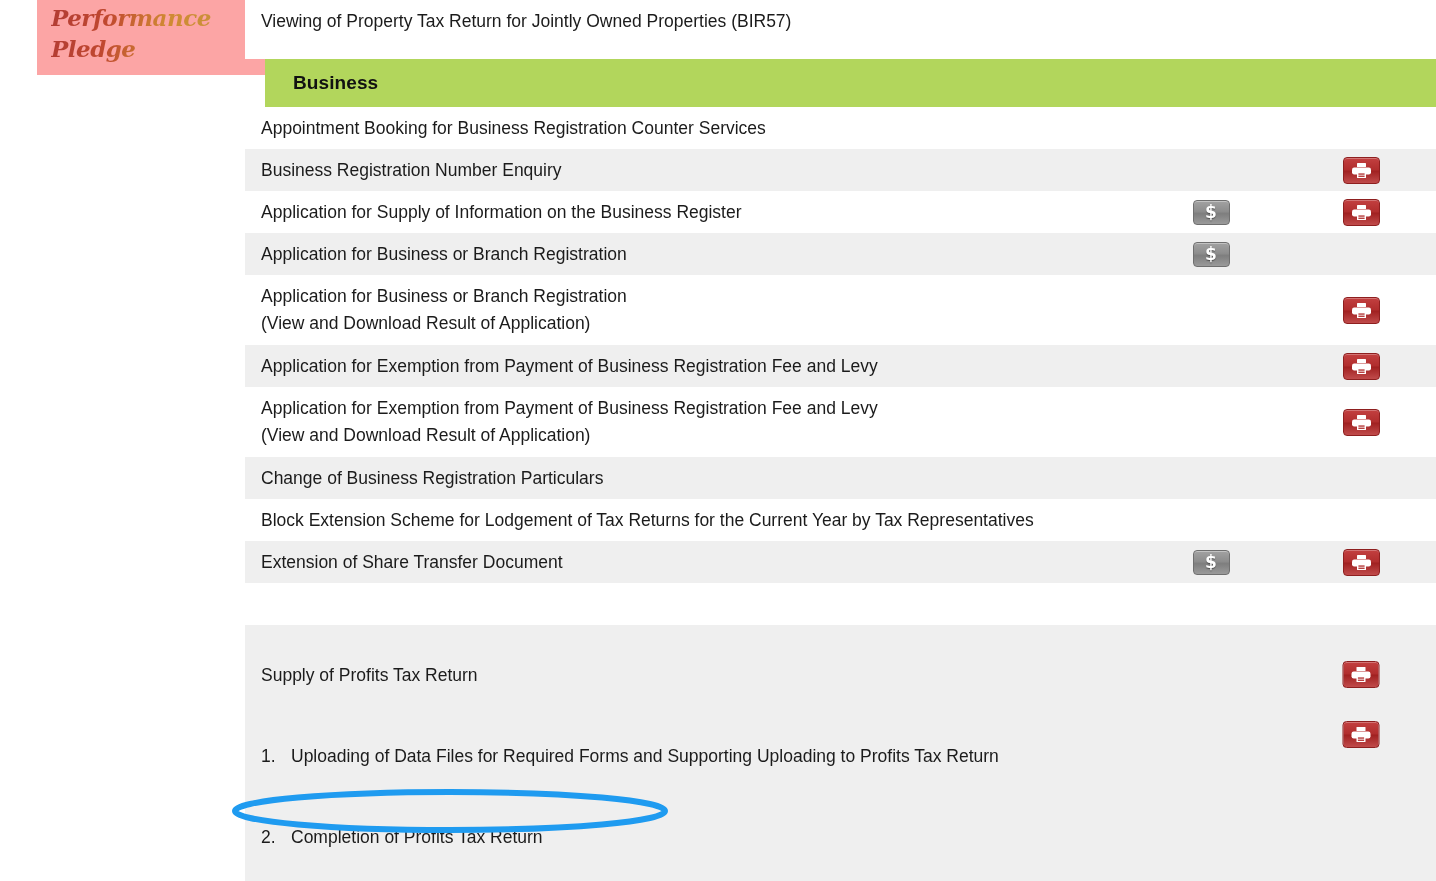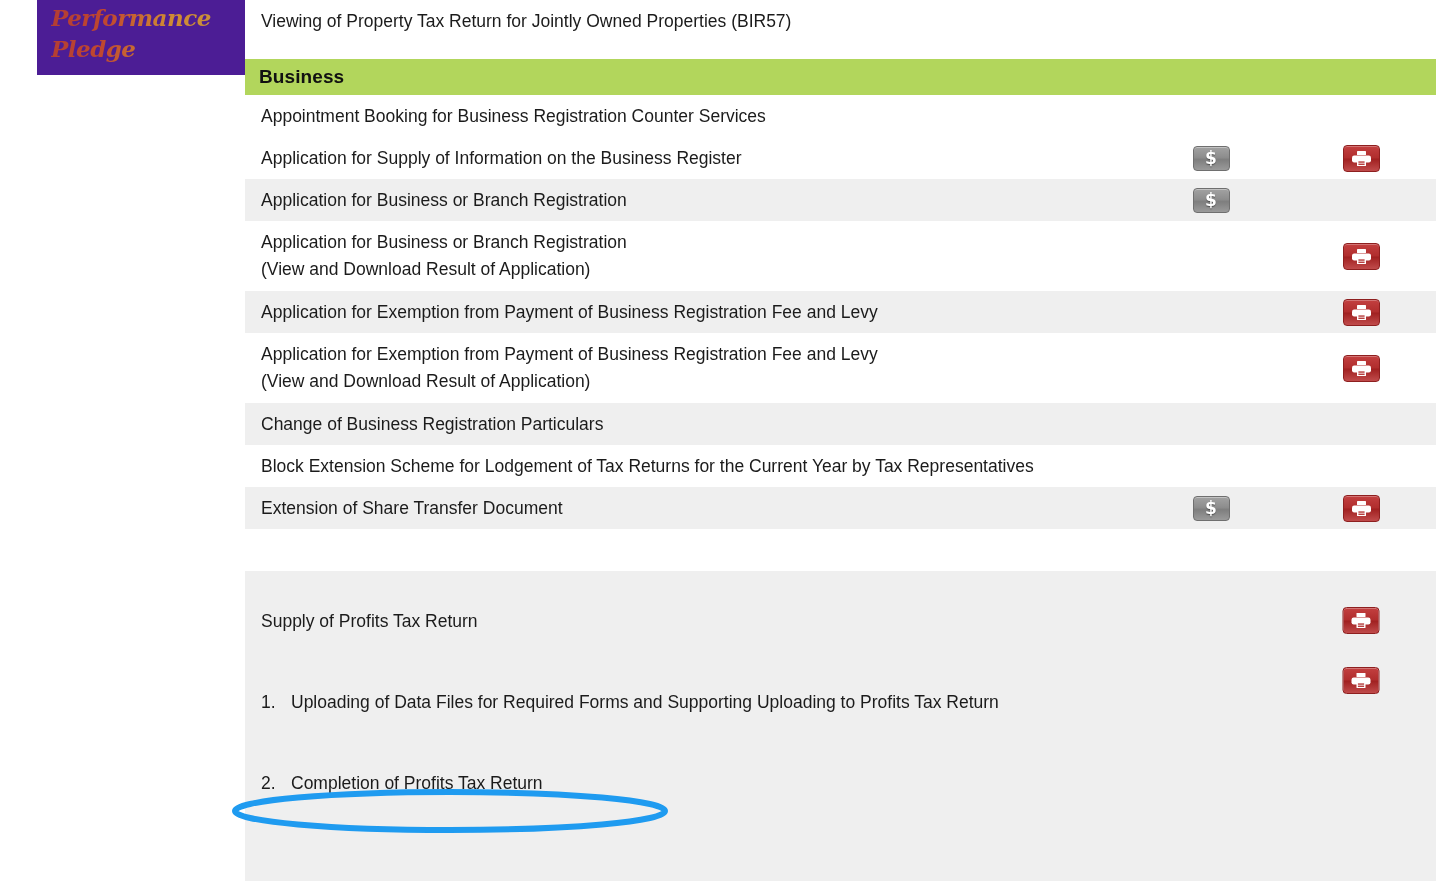--- a/index.html
+++ b/index.html
@@ -10,21 +10,21 @@
     font-family: "Liberation Sans", sans-serif;
     overflow: hidden;
   }
   #root { position: relative; width: 1436px; height: 881px; }
 
   
   .pledge-banner {
     position: absolute;
     left: 37px; top: 0px;
     width: 232px; height: 75px;
-    background: #4c1d95;
+    background: #fca5a5;
     overflow: hidden;
   }
   .pledge-text {
     position: absolute;
     left: 14px; top: 2px;
     font-family: "DejaVu Serif", serif;
     font-style: italic;
     font-weight: bold;
     font-size: 23px;
     line-height: 31px;
@@ -38,24 +38,25 @@
   }
 
   
   .svc-table {
     position: absolute;
     left: 245px; top: 0px;
     width: 1191px;
   }
   .group-header {
     background: #b2d65c;
-    height: 36px;
+    height: 48px;
     display: flex;
     align-items: center;
-    padding-left: 14px;
+    padding-left: 28px;
+    margin-left: 20px;
   }
   .group-header .ghtext {
     font-size: 19px;
     font-weight: bold;
     color: #111111;
     letter-spacing: 0.1px;
   }
   .spacer-row { height: 17px; background: #ffffff; }
 
   .svc-row {
@@ -165,20 +166,37 @@
     <div class="group-header">
       <span class="ghtext">Business</span>
     </div>
 
     <div id="rows-container">
         <div class="svc-row">
           <div class="svc-label">Appointment Booking for Business Registration Counter Services</div>
           <div class="icon-cell"></div>
           <div class="icon-cell"></div>
         </div>
+        <div class="svc-row alt">
+          <div class="svc-label">Business Registration Number Enquiry</div>
+          <div class="icon-cell"></div>
+          <div class="icon-cell">
+            <span class="printer-icon">
+              <svg width="21" height="17" viewBox="0 0 21 17">
+                <g fill="#ffffff">
+                  <rect x="6" y="1" width="9" height="4" rx="0.6"></rect>
+                  <rect x="1" y="5.5" width="19" height="7" rx="2.2"></rect>
+                  <rect x="6" y="10" width="9" height="6" rx="0.6"></rect>
+                  <rect x="7.4" y="11.4" width="6.2" height="1.3" fill="#b02d2d"></rect>
+                  <rect x="7.4" y="13.6" width="6.2" height="1.3" fill="#b02d2d"></rect>
+                </g>
+              </svg>
+            </span>
+          </div>
+        </div>
         <div class="svc-row">
           <div class="svc-label">Application for Supply of Information on the Business Register</div>
           <div class="icon-cell">
             <span class="dollar-icon">$</span>
           </div>
           <div class="icon-cell">
             <span class="printer-icon">
               <svg width="21" height="17" viewBox="0 0 21 17">
                 <g fill="#ffffff">
                   <rect x="6" y="1" width="9" height="4" rx="0.6"></rect>

